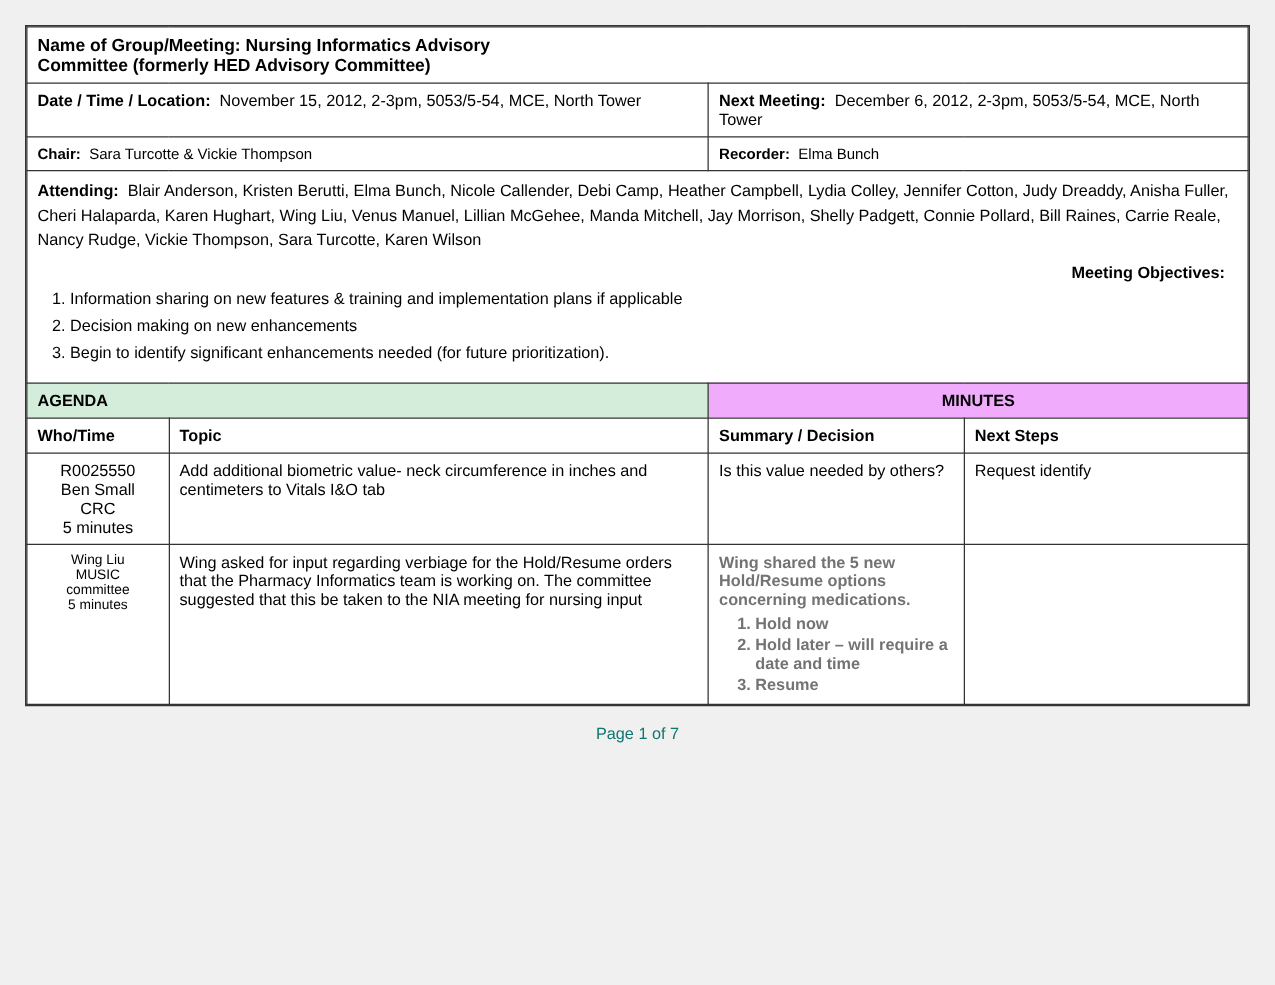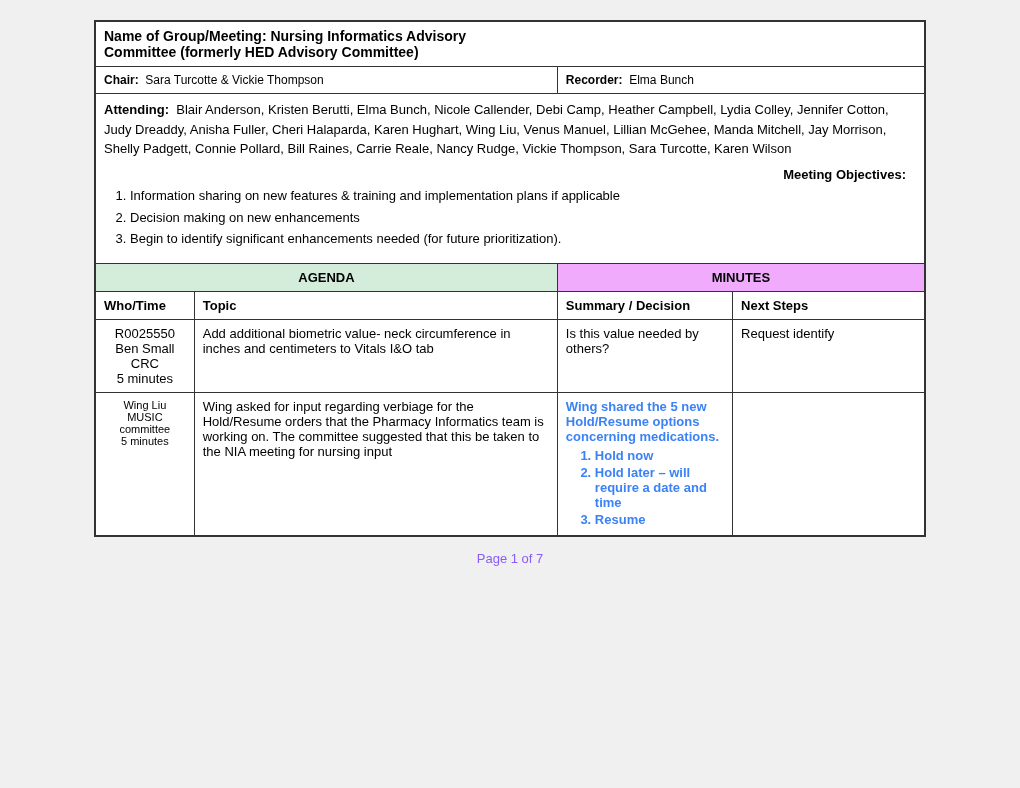--- a/index.html
+++ b/index.html
@@ -8,21 +8,21 @@
       font-family: Arial, sans-serif;
       font-size: 13px;
       display: flex;
       flex-direction: column;
       align-items: center;
       padding: 20px;
       min-height: 788px;
     }
     .page-container {
       background: #fff;
-      width: 832px;
+      width: 980px;
       border: 1px solid #333;
       padding: 0;
     }
     .outer-table {
       width: 100%;
       border-collapse: collapse;
     }
     .outer-table td, .outer-table th {
       border: 1px solid #333;
       padding: 6px 8px;
@@ -55,74 +55,84 @@
     }
     .objectives-section ol {
       margin-left: 16px;
       margin-top: 2px;
     }
     .objectives-section ol li {
       margin-bottom: 2px;
     }
     .agenda-header {
       background: #d4edda;
-      text-align: center;
+      text-align: left;
       font-weight: bold;
       font-size: 13px;
     }
     .minutes-header {
       background: #f0abfc;
       text-align: center;
       font-weight: bold;
       font-size: 13px;
     }
     .col-header {
       font-weight: bold;
       font-size: 13px;
     }
     .who-col { width: 100px; }
     .topic-col { width: 380px; }
     .summary-col { width: 180px; }
     .nextsteps-col { width: 200px; }
 
     .summary-blue {
-      color: #3b82f6;
+      color: #737373;
       font-weight: bold;
     }
     .summary-blue ol {
       margin-left: 29px;
       margin-top: 4px;
     }
     .summary-blue ol li {
       margin-bottom: 2px;
     }
 
     .page-footer {
       text-align: left;
       margin-top: 14px;
       font-size: 13px;
-      color: #8b5cf6;
+      color: #0f766e;
     }
 
     .bold { font-weight: bold; }
   </style>
 </head>
 <body>
 
 <div class="page-container">
   <table class="outer-table">
 
     <tbody>
         <tr>
       <td colspan="4" class="title-cell">
         <span>Name of Group/Meeting: Nursing Informatics Advisory</span><br>
         <span>Committee (formerly HED Advisory Committee)</span>
       </td>
     </tr>
 
+    <tr class="header-row">
+      <td colspan="2">
+        <span class="bold">Date / Time / Location:</span>
+        &nbsp;<span>November 15, 2012, 2-3pm, 5053/5-54, MCE, North Tower</span>
+      </td>
+      <td colspan="2">
+        <span class="bold">Next Meeting:</span>
+        &nbsp;<span>December 6, 2012, 2-3pm, 5053/5-54, MCE, North Tower</span>
+      </td>
+    </tr>
 
     <tr class="chair-row">
       <td colspan="2">
         <span class="bold">Chair:</span>
         &nbsp;<span>Sara Turcotte &amp; Vickie Thompson</span>
       </td>
       <td colspan="2">
         <span class="bold">Recorder:</span>
         &nbsp;<span>Elma Bunch</span>
       </td>

